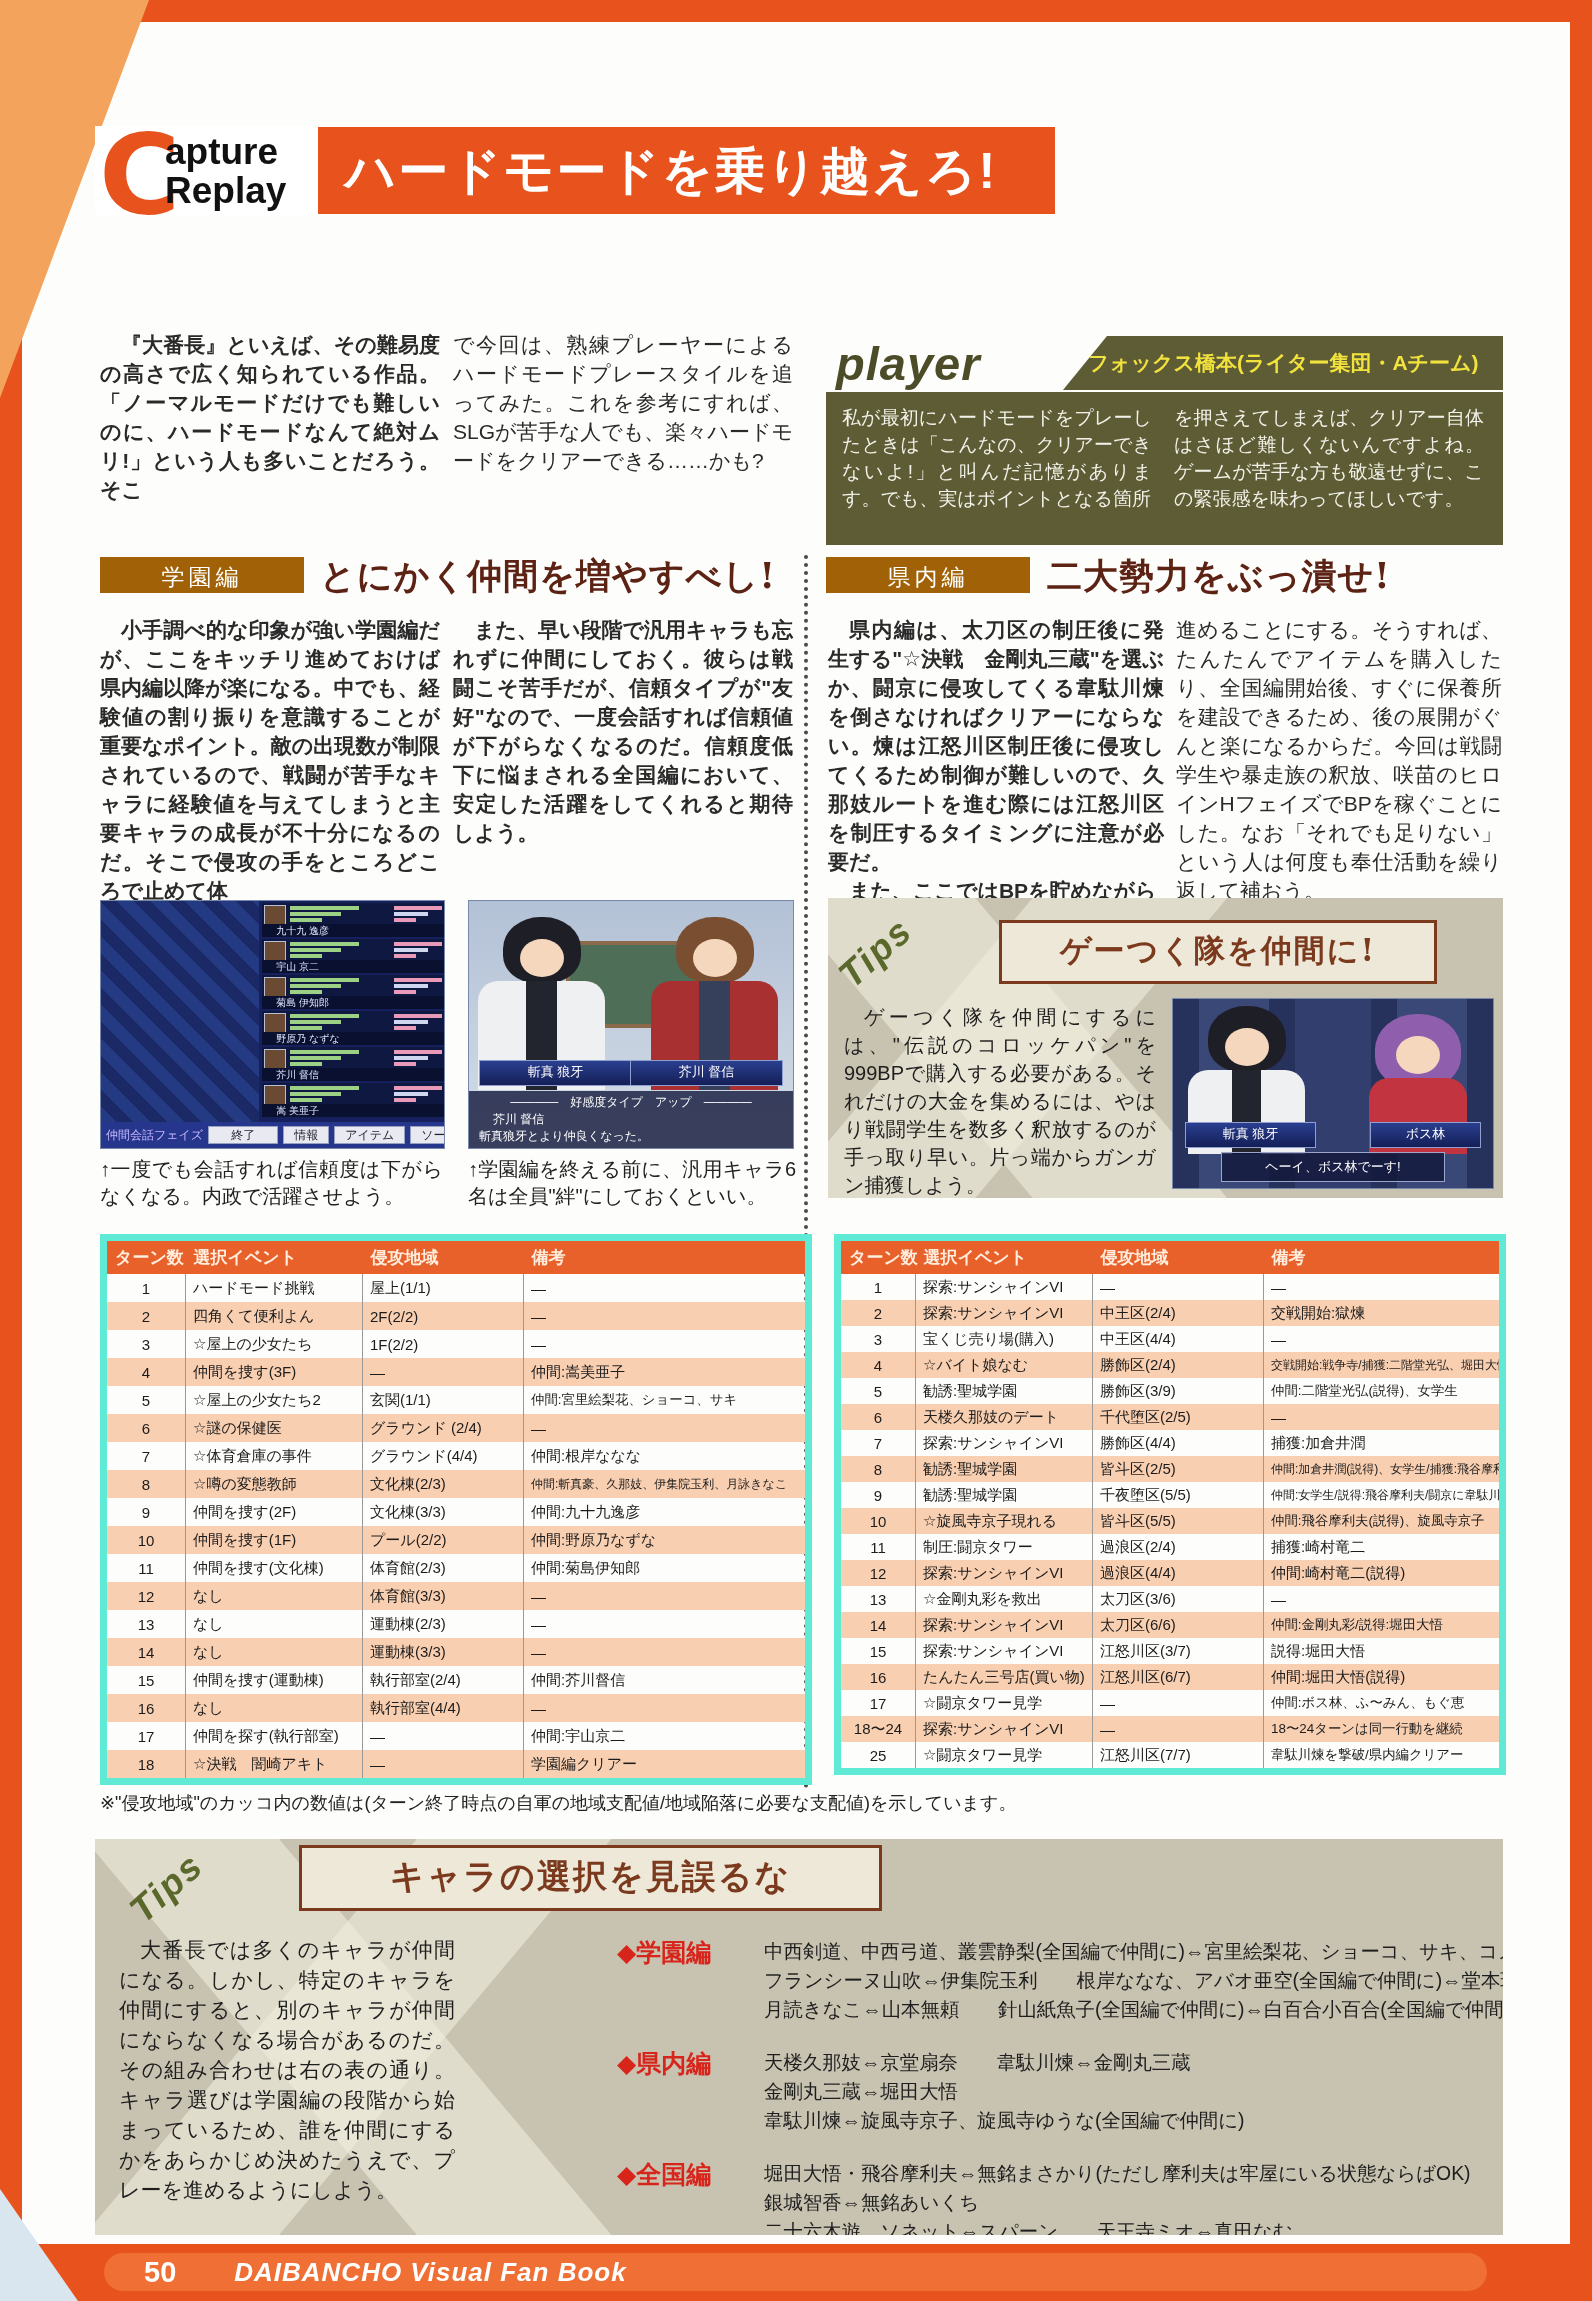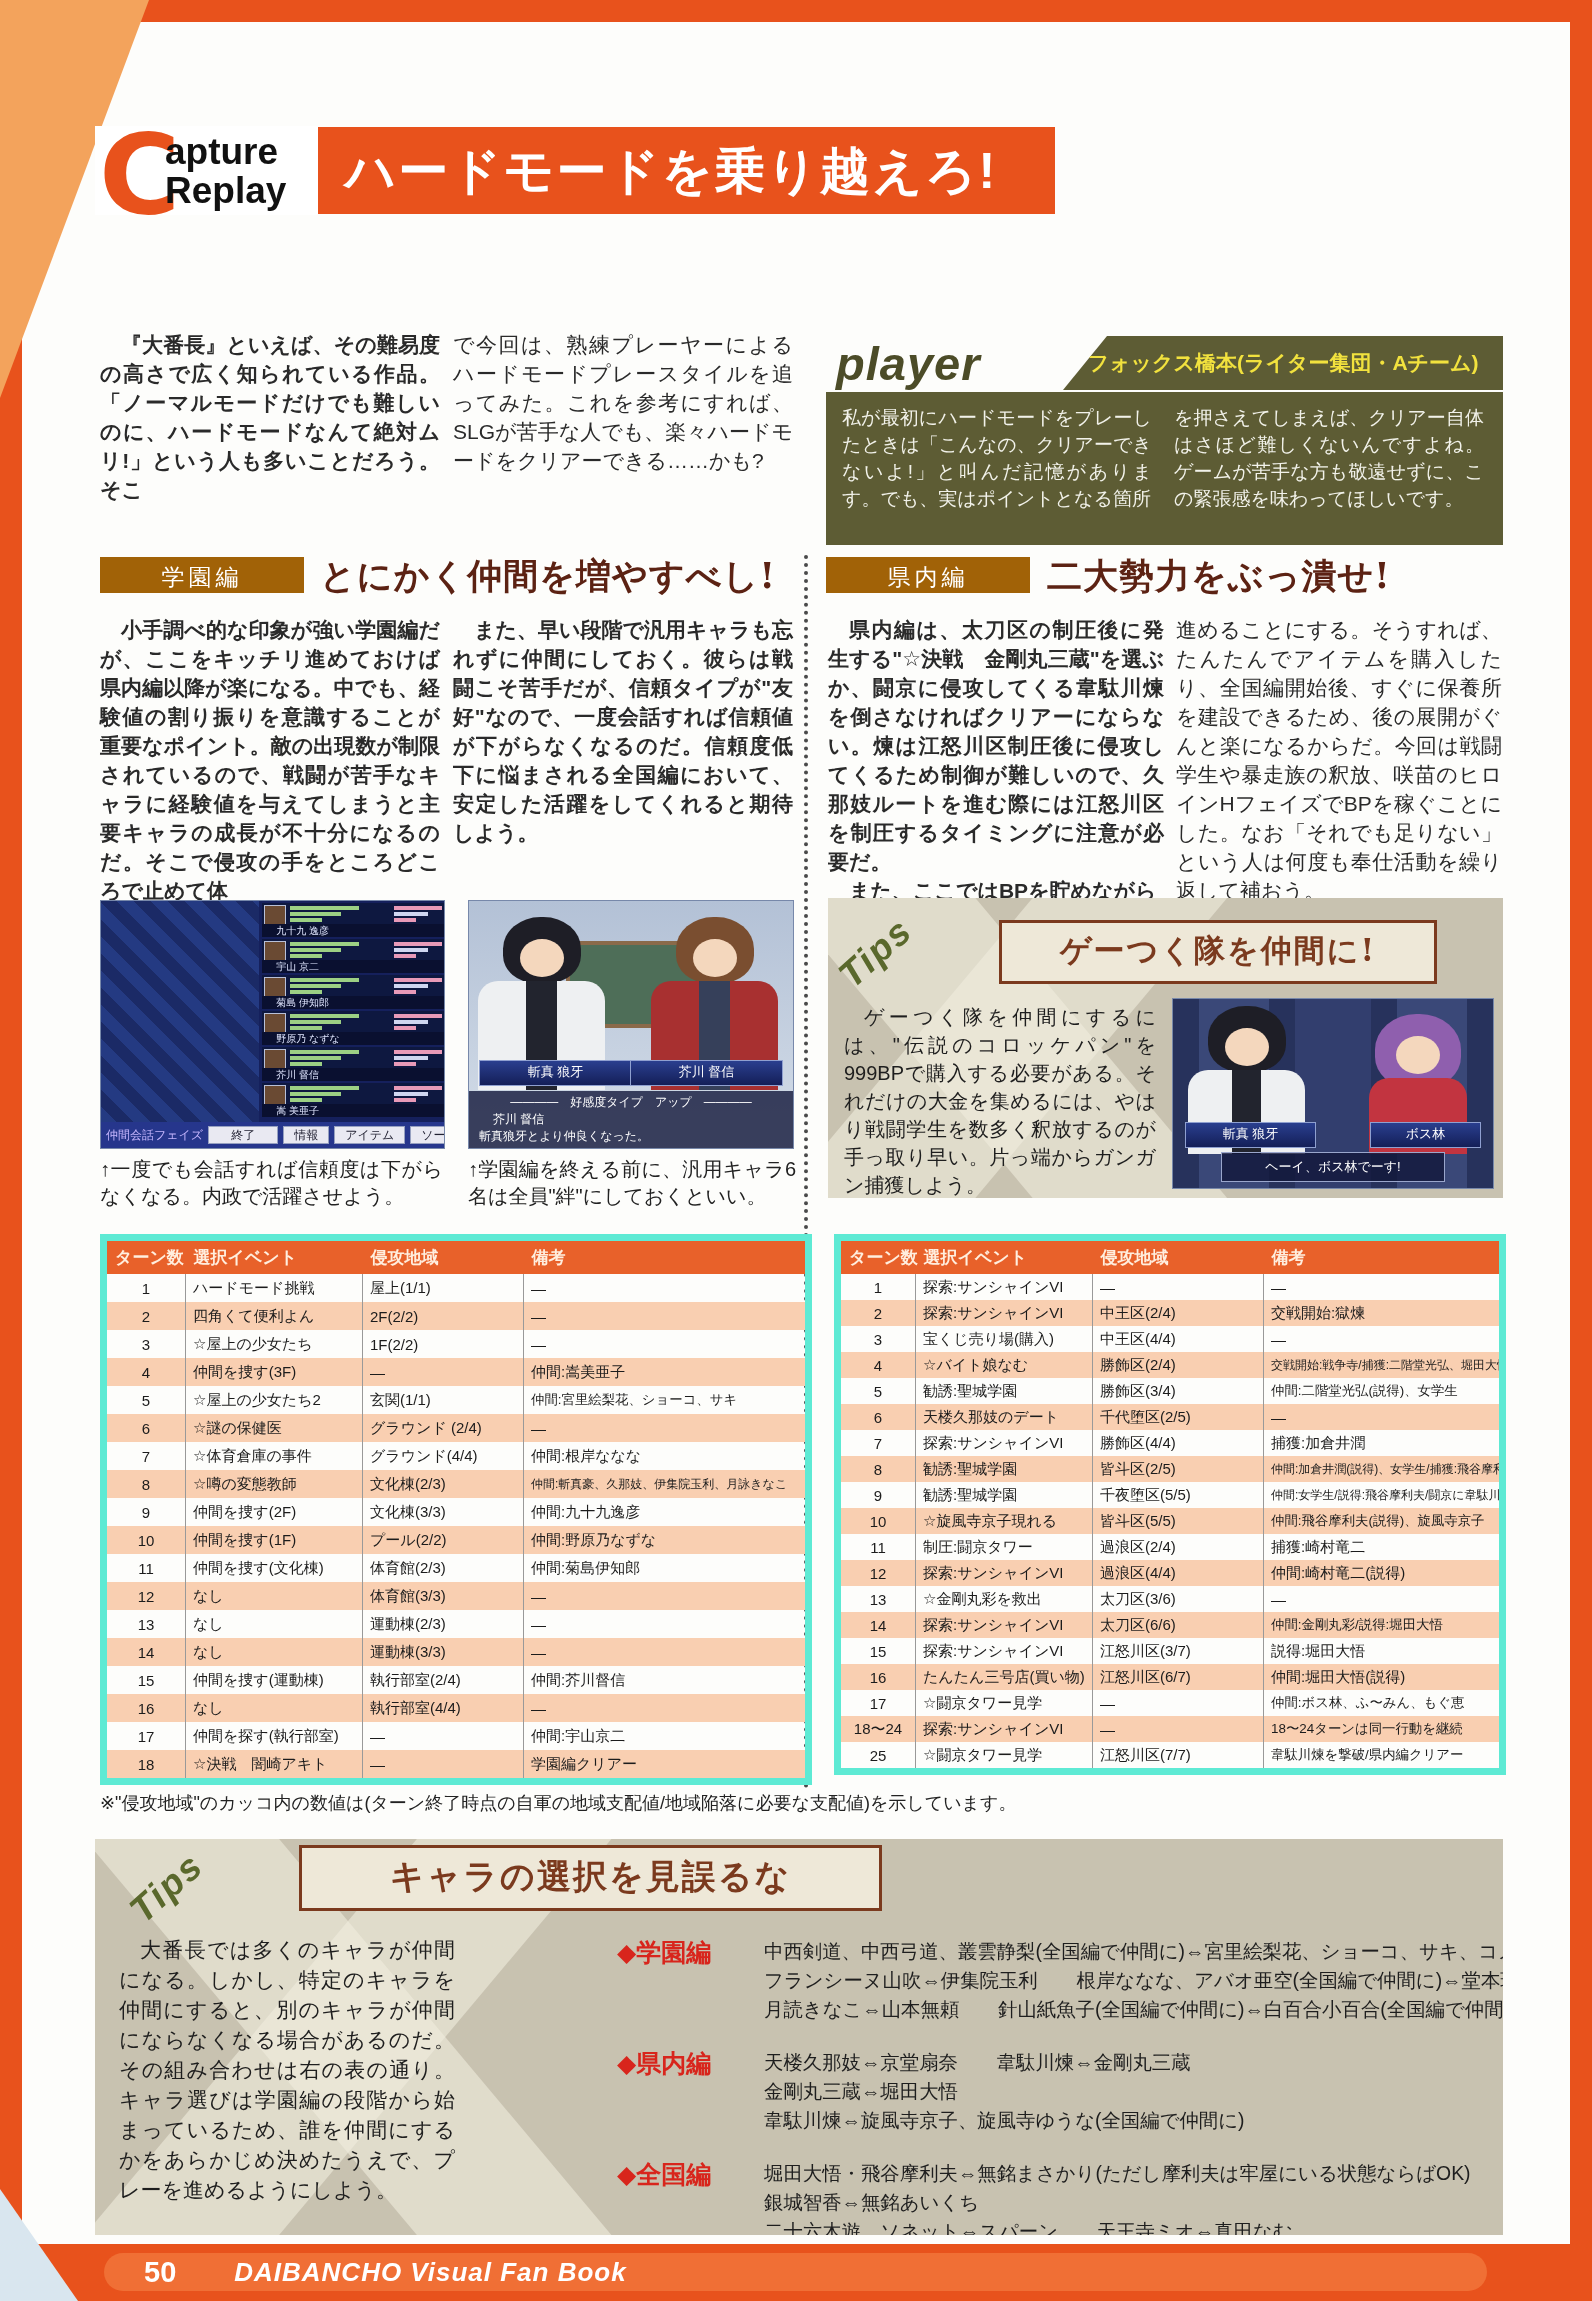--- a/index.html
+++ b/index.html
@@ -495,21 +495,21 @@
         </tr>
         <tr>
           <td>4</td>
           <td>☆バイト娘なむ</td>
           <td>勝飾区(2/4)</td>
           <td class="t-xs">交戦開始:戦争寺/捕獲:二階堂光弘、堀田大悟</td>
         </tr>
         <tr>
           <td>5</td>
           <td>勧誘:聖城学園</td>
-          <td>勝飾区(3/4)</td>
+          <td>勝飾区(3/9)</td>
           <td class="t-sm">仲間:二階堂光弘(説得)、女学生</td>
         </tr>
         <tr>
           <td>6</td>
           <td>天楼久那妓のデート</td>
           <td>千代堕区(2/5)</td>
           <td>—</td>
         </tr>
         <tr>
           <td>7</td>

